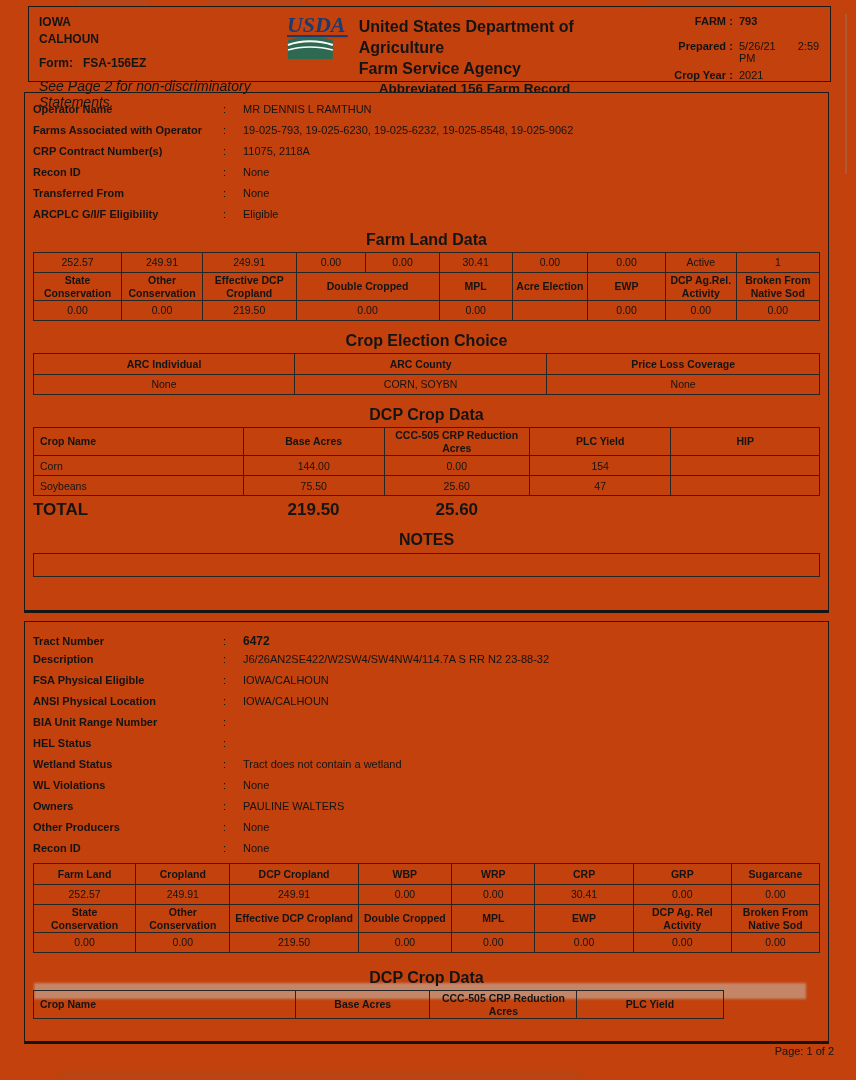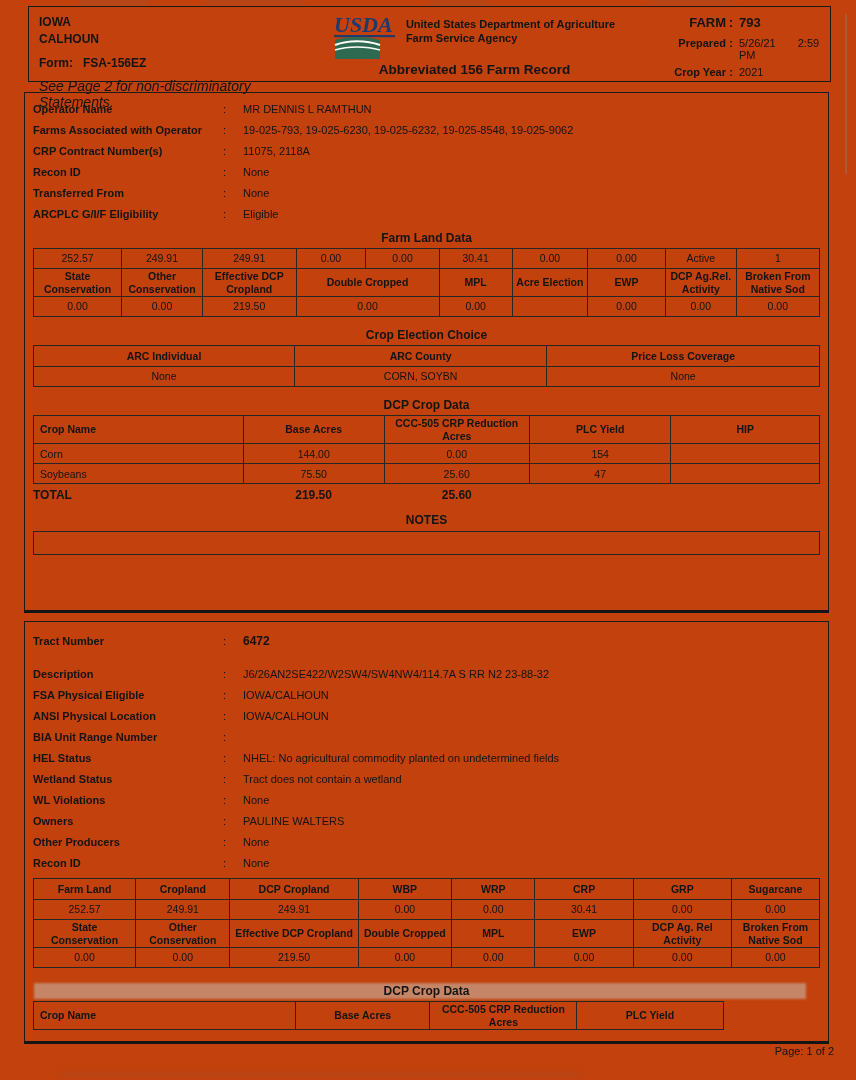--- a/index.html
+++ b/index.html
@@ -13,53 +13,53 @@
 
   
   .header-box{position:absolute;left:28px;top:6px;width:801px;height:74px;border:1.5px solid #1a1a1a;display:flex;background:transparent;}
   .hdr-left{width:248px;padding:7px 0 0 10px;}
   .state,.county{font-weight:700;font-size:12px;line-height:1.4;}
   .form-line{font-weight:700;font-size:12px;margin-top:8px;}
   .form-line .fv{margin-left:10px;}
   .nd-note{font-style:italic;font-size:14px;margin-top:8px;}
   .hdr-center{flex:1;display:flex;flex-direction:column;align-items:center;padding-top:5px;}
   .logo-row{display:flex;align-items:flex-start;gap:8px;justify-content:space-between;}
-  .dept{font-weight:700;font-size:11px;line-height:1.3;padding-top:5px;}
+  .dept{font-weight:700;font-size:16px;line-height:1.3;padding-top:5px;}
   .doc-title{font-weight:700;font-size:13.5px;margin-top:2px;}
   .hdr-right{width:168px;padding-top:8px;font-size:11px;}
   .hkv{display:grid;grid-template-columns:64px 10px 1fr;margin-bottom:5px;align-items:baseline;}
   .hlbl{font-weight:700;text-align:right;}
   .hcol{text-align:center;font-weight:700;}
   .hval{padding-left:3px;}
-  .farm-line{font-size:13px;margin-bottom:7px;}
+  .farm-line{font-size:11px;margin-bottom:13px;}
   .farm-line .hval{font-weight:700;}
   .ptime{margin-left:22px;}
 
   
   .section-box{position:absolute;left:24px;width:803px;border:1.5px solid #1b1b1b;border-bottom:3px solid #151515;}
   .farm-box{top:92px;height:517px;}
   .tract-box{top:621px;height:419px;}
 
   .kv-block{padding:10px 8px 0 8px;}
   .kv{display:grid;grid-template-columns:190px 16px 1fr;font-size:11px;margin-bottom:9px;align-items:baseline;}
   .kv .lbl{font-weight:700;}
   .kv .val{padding-left:4px;}
-  .tract-num{margin:12px 8px 20px;}
+  .tract-num{margin:12px 8px 5px;}
   .tract-num .lbl{font-weight:700;}
   .tract-num .val{font-weight:700;font-size:12px;}
 
-  .sec-title{text-align:center;font-weight:700;font-size:12px;margin:11px 0 3px;}
+  .sec-title{text-align:center;font-weight:700;font-size:16px;margin:11px 0 3px;}
 
   table.band{border-collapse:collapse;table-layout:fixed;width:calc(100% - 16px);margin:2px auto 0;}
   table.band th,table.band td{border:1.5px solid #262626;padding:1px 3px;font-size:10.5px;line-height:1.2;text-align:center;color:#141414;}
   table.band th{font-weight:700;height:18px;}
   table.band td{height:17px;font-weight:400;}
   .ta-l{text-align:left !important;padding-left:6px !important;}
 
-  .total-row{display:grid;grid-template-columns:26.7% 17.9% 18.5% 18% 18.9%;width:calc(100% - 16px);margin:4px auto 0;font-weight:700;font-size:12px;}
+  .total-row{display:grid;grid-template-columns:26.7% 17.9% 18.5% 18% 18.9%;width:calc(100% - 16px);margin:4px auto 0;font-weight:700;font-size:17px;}
   .total-row .c{text-align:center;}
 
   .notes-box{border:1.5px solid #262626;height:22px;margin:4px 8px 0;}
 
   table.bottom-table{width:86%;margin:2px 0 0 8px;}
 
   .footer{position:absolute;right:22px;top:1045px;font-size:11px;}
 </style>
 </head>
 <body>
@@ -295,21 +295,20 @@
           <span class="val">IOWA/CALHOUN</span>
         </div>
       <div class="kv">
           <span class="lbl">BIA Unit Range Number</span>
           <span class="col">:</span>
           <span class="val"></span>
         </div>
       <div class="kv">
           <span class="lbl">HEL Status</span>
           <span class="col">:</span>
-          <span class="val">NHEL: No agricultural commodity planted on undetermined fields</span>
         </div>
       <div class="kv">
           <span class="lbl">Wetland Status</span>
           <span class="col">:</span>
           <span class="val">Tract does not contain a wetland</span>
         </div>
       <div class="kv">
           <span class="lbl">WL Violations</span>
           <span class="col">:</span>
           <span class="val">None</span>

